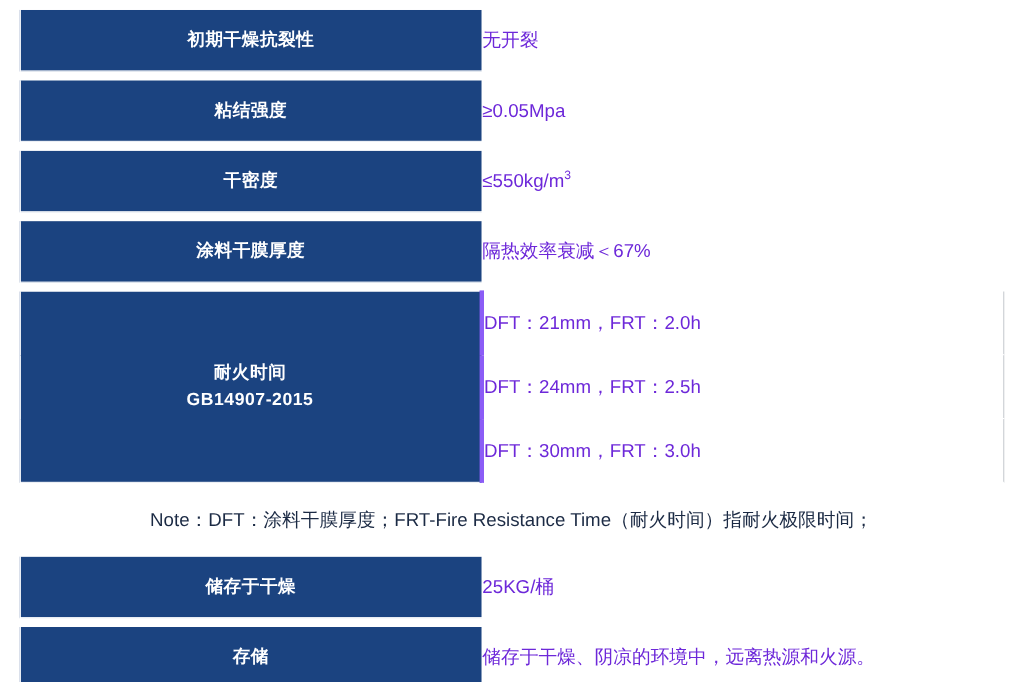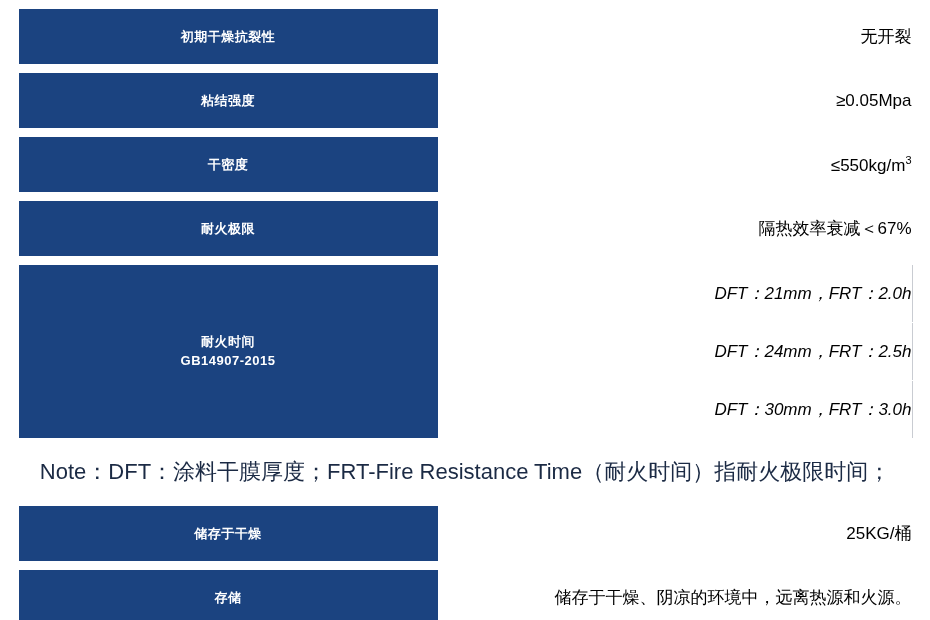--- a/index.html
+++ b/index.html
@@ -29,45 +29,44 @@
   table.spec td {
     border: 1px solid #ffffff;
     padding: 0;
     vertical-align: middle;
   }
   .label-cell {
     background: #1b4380;
     color: #ffffff;
     font-weight: bold;
     text-align: center;
-    font-size: 13px;
+    font-size: 16px;
     letter-spacing: 0.5px;
     border-top: 2px solid #ffffff;
     border-bottom: 2px solid #ffffff;
     border-left: 1px solid #ffffff;
     border-right: 2px solid #ffffff;
   }
   .value-cell {
     background: #ffffff;
-    color: #000000;
-    text-align: right;
+    color: #6d28d9;
+    text-align: left;
     font-size: 17px;
     border: 1px solid #c9ccd2;
   }
   .value-cell.stacked {
-    border-left: 1px solid #8b5cf6;
+    border-left: 4px solid #8b5cf6;
     border-right: 1px solid #c9ccd2;
-    font-style: italic;
   }
   .row-h { height: 56px; }
   .row-fire { height: 57px; }
   .note-row td {
     background: #ffffff;
     color: #1b2a44;
-    font-size: 22px;
+    font-size: 17px;
     text-align: center;
     border: 1px solid #c9ccd2;
     height: 50px;
     padding: 0 10px;
   }
   .label-multiline {
     line-height: 1.45;
   }
   sup {
     font-size: 11px;
@@ -109,21 +108,21 @@
         <td class="label-cell">干密度</td>
         <td class="value-cell">
           <span>≤550kg/m</span><sup>3</sup>
         </td>
       </tr>
       <tr class="gap-row">
           <td></td>
           <td></td>
         </tr>
       <tr class="row-h">
-        <td class="label-cell">耐火极限</td>
+        <td class="label-cell">涂料干膜厚度</td>
         <td class="value-cell">隔热效率衰减＜67%</td>
       </tr>
       <tr class="gap-row">
           <td></td>
           <td></td>
         </tr>
       <tr>
         <td class="label-cell label-multiline" rowspan="3">
           <div>耐火时间</div>
           <div>GB14907-2015</div>

